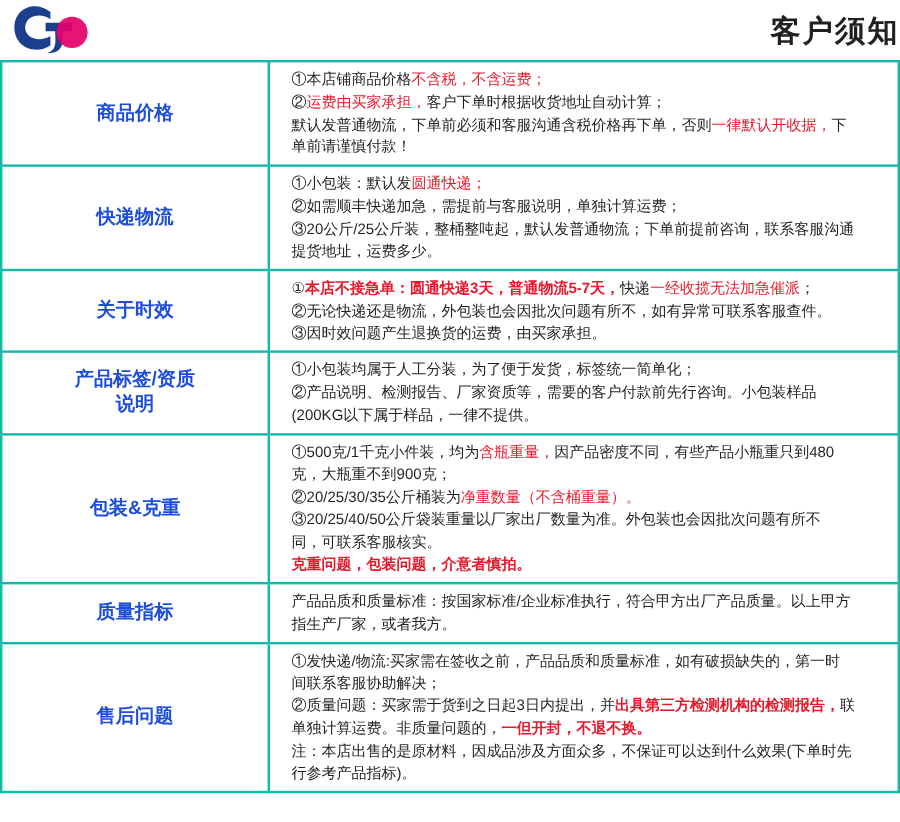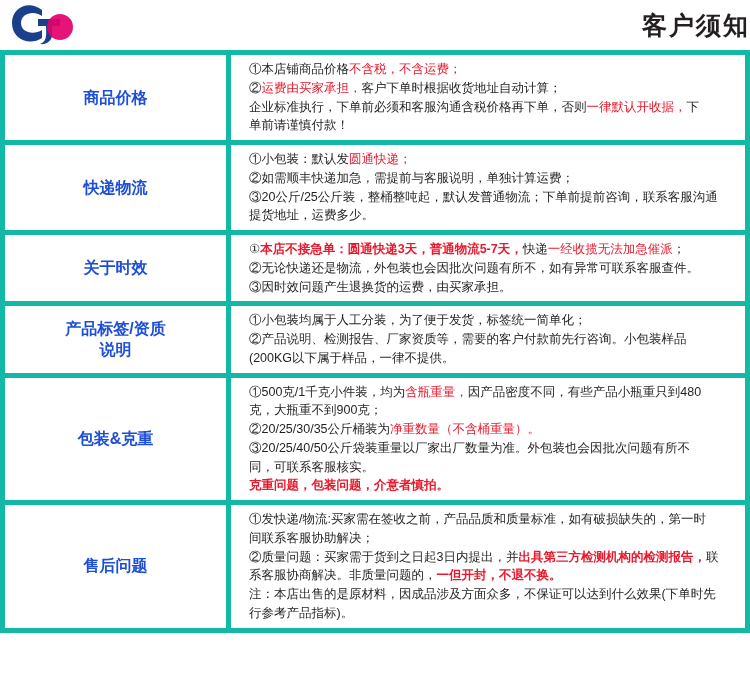--- a/index.html
+++ b/index.html
@@ -42,21 +42,21 @@
     color: #231f20;
     font-family: "Liberation Serif", serif;
   }
   
   table.notice {
     border-collapse: collapse;
     width: 750px;
     table-layout: fixed;
   }
   table.notice td {
-    border: 5px solid #14b8a6;
+    border: 2px solid #14b8a6;
     vertical-align: middle;
     padding: 5px 18px;
   }
   td.label {
     width: 185px;
     text-align: center;
     font-size: 16px;
     font-weight: bold;
     line-height: 1.35;
     color: #1d4ed8;
@@ -96,21 +96,21 @@
     <span class="title">客户须知</span>
   </div>
 
   <table class="notice">
     <tbody>
         <tr>
           <td class="label">商品价格</td>
           <td class="content">
             <p><span>①本店铺商品价格</span><span class="hl">不含税，不含运费；</span></p>
             <p><span>②</span><span class="hl">运费由买家承担，</span><span>客户下单时根据收货地址自动计算；</span></p>
-            <p><span>企业标准执行，下单前必须和客服沟通含税价格再下单，否则</span><span class="hl">一律默认开收据，</span><span>下</span></p>
+            <p><span>默认发普通物流，下单前必须和客服沟通含税价格再下单，否则</span><span class="hl">一律默认开收据，</span><span>下</span></p>
             <p><span>单前请谨慎付款！</span></p>
           </td>
         </tr>
         <tr>
           <td class="label">快递物流</td>
           <td class="content">
             <p><span>①小包装：默认发</span><span class="hl">圆通快递；</span></p>
             <p><span>②如需顺丰快递加急，需提前与客服说明，单独计算运费；</span></p>
             <p><span>③20公斤/25公斤装，整桶整吨起，默认发普通物流；下单前提前咨询，联系客服沟通</span></p>
             <p><span>提货地址，运费多少。</span></p>
@@ -137,26 +137,33 @@
           <td class="content">
             <p><span>①500克/1千克小件装，均为</span><span class="hl">含瓶重量，</span><span>因产品密度不同，有些产品小瓶重只到480</span></p>
             <p><span>克，大瓶重不到900克；</span></p>
             <p><span>②20/25/30/35公斤桶装为</span><span class="hl">净重数量（不含桶重量）。</span></p>
             <p><span>③20/25/40/50公斤袋装重量以厂家出厂数量为准。外包装也会因批次问题有所不</span></p>
             <p><span>同，可联系客服核实。</span></p>
             <p><span class="hl-b">克重问题，包装问题，介意者慎拍。</span></p>
           </td>
         </tr>
         <tr>
+          <td class="label">质量指标</td>
+          <td class="content">
+            <p><span>产品品质和质量标准：按国家标准/企业标准执行，符合甲方出厂产品质量。以上甲方</span></p>
+            <p><span>指生产厂家，或者我方。</span></p>
+          </td>
+        </tr>
+        <tr>
           <td class="label">售后问题</td>
           <td class="content">
             <p><span>①发快递/物流:买家需在签收之前，产品品质和质量标准，如有破损缺失的，第一时</span></p>
             <p><span>间联系客服协助解决；</span></p>
             <p><span>②质量问题：买家需于货到之日起3日内提出，并</span><span class="hl-b">出具第三方检测机构的检测报告，</span><span>联</span></p>
-            <p><span>系客服协商解决。非质量问题的，</span><span class="hl-b">一但开封，不退不换。</span></p>
+            <p><span>单独计算运费。非质量问题的，</span><span class="hl-b">一但开封，不退不换。</span></p>
             <p><span>注：本店出售的是原材料，因成品涉及方面众多，不保证可以达到什么效果(下单时先</span></p>
             <p><span>行参考产品指标)。</span></p>
           </td>
         </tr>
       </tbody>
   </table>
 
 </div>
 
 </body></html>

